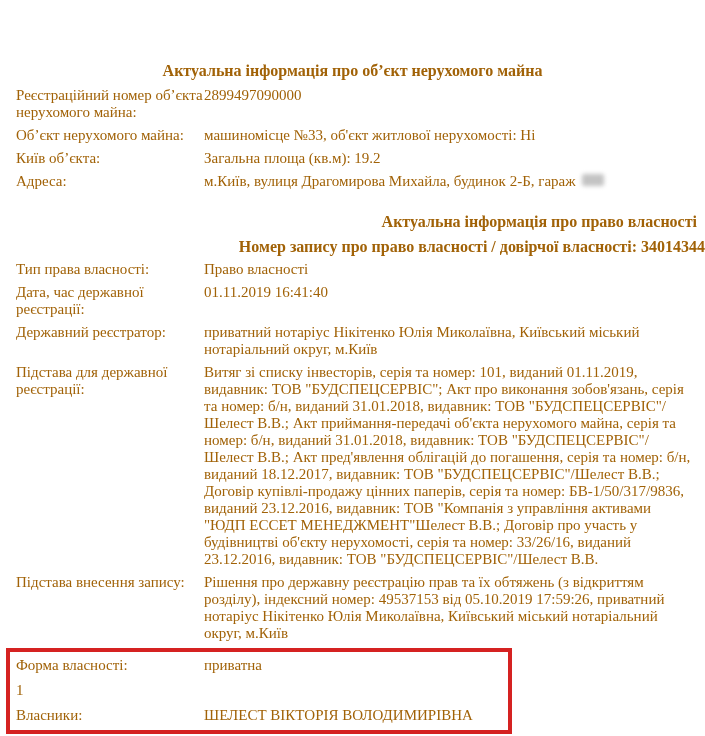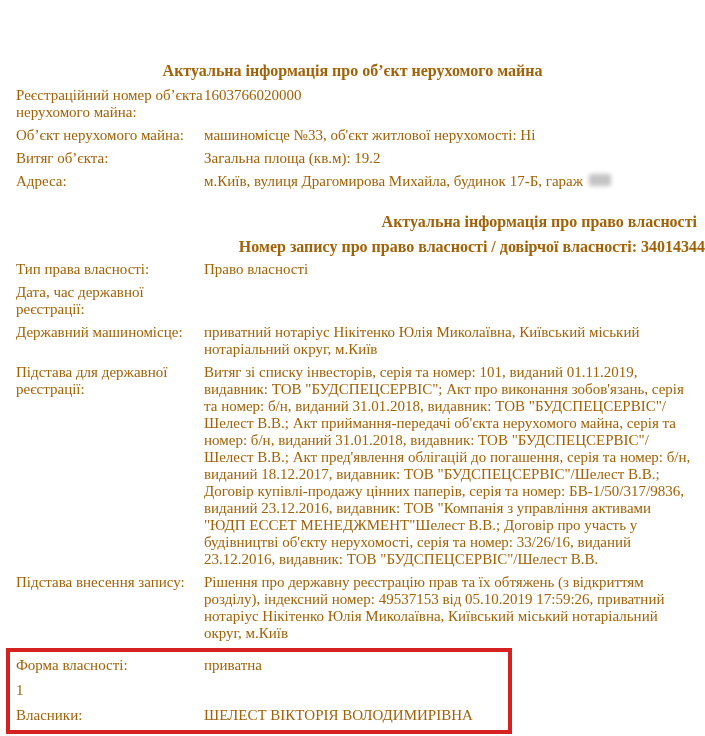--- a/index.html
+++ b/index.html
@@ -84,53 +84,54 @@
 </style>
 </head>
 <body>
 
 <div class="page">
 
   <div class="doc-title">Актуальна інформація про об’єкт нерухомого майна</div>
 
   <div class="row">
     <div class="label">Реєстраційний номер об’єкта нерухомого майна:</div>
-    <div class="value">1603766020000</div>
+    <div class="value">2899497090000</div>
   </div>
 
   <div class="row">
     <div class="label">Об’єкт нерухомого майна:</div>
     <div class="value">машиномісце №33, об'єкт житлової нерухомості: Ні</div>
   </div>
 
   <div class="row">
-    <div class="label">Витяг об’єкта:</div>
+    <div class="label">Київ об’єкта:</div>
     <div class="value">Загальна площа (кв.м): 19.2</div>
   </div>
 
   <div class="row">
     <div class="label">Адреса:</div>
-    <div class="value"><span>м.Київ, вулиця Драгомирова Михайла, будинок 17-Б, гараж</span><span class="redacted-blur"></span></div>
+    <div class="value"><span>м.Київ, вулиця Драгомирова Михайла, будинок 2-Б, гараж</span><span class="redacted-blur"></span></div>
   </div>
 
   <div class="section-title">Актуальна інформація про право власності</div>
 
   <div class="record-line">Номер запису про право власності / довірчої власності: 34014344</div>
 
   <div class="row">
     <div class="label">Тип права власності:</div>
     <div class="value">Право власності</div>
   </div>
 
   <div class="row">
     <div class="label">Дата, час державної реєстрації:</div>
+    <div class="value">01.11.2019 16:41:40</div>
   </div>
 
   <div class="row">
-    <div class="label">Державний машиномісце:</div>
+    <div class="label">Державний реєстратор:</div>
     <div class="value">приватний нотаріус Нікітенко Юлія Миколаївна, Київський міський нотаріальний округ, м.Київ</div>
   </div>
 
   <div class="row">
     <div class="label">Підстава для державної реєстрації:</div>
     <div class="value">Витяг зі списку інвесторів, серія та номер: 101, виданий 01.11.2019, видавник: ТОВ "БУДСПЕЦСЕРВІС"; Акт про виконання зобов'язань, серія та номер: б/н, виданий 31.01.2018, видавник: ТОВ "БУДСПЕЦСЕРВІС"/Шелест В.В.; Акт приймання-передачі об'єкта нерухомого майна, серія та номер: б/н, виданий 31.01.2018, видавник: ТОВ "БУДСПЕЦСЕРВІС"/Шелест В.В.; Акт пред'явлення облігацій до погашення, серія та номер: б/н, виданий 18.12.2017, видавник: ТОВ "БУДСПЕЦСЕРВІС"/Шелест В.В.; Договір купівлі-продажу цінних паперів, серія та номер: БВ-1/50/317/9836, виданий 23.12.2016, видавник: ТОВ "Компанія з управління активами "ЮДП ЕССЕТ МЕНЕДЖМЕНТ"Шелест В.В.; Договір про участь у будівництві об'єкту нерухомості, серія та номер: 33/26/16, виданий 23.12.2016, видавник: ТОВ "БУДСПЕЦСЕРВІС"/Шелест В.В.</div>
   </div>
 
   <div class="row">
     <div class="label">Підстава внесення запису:</div>

